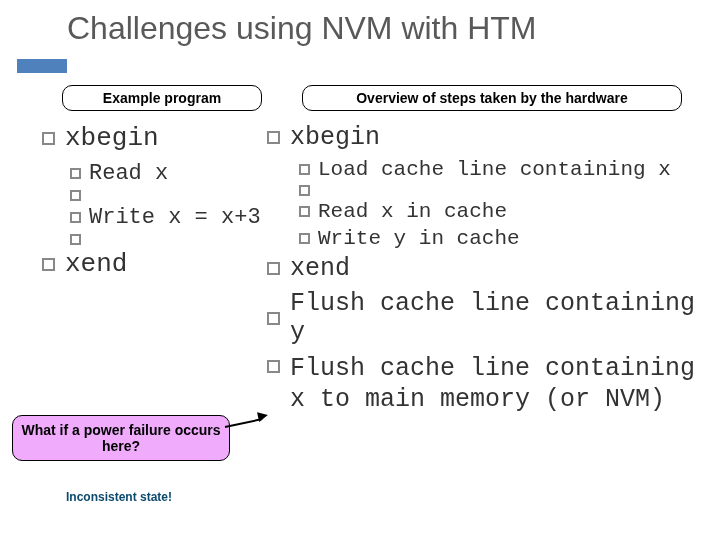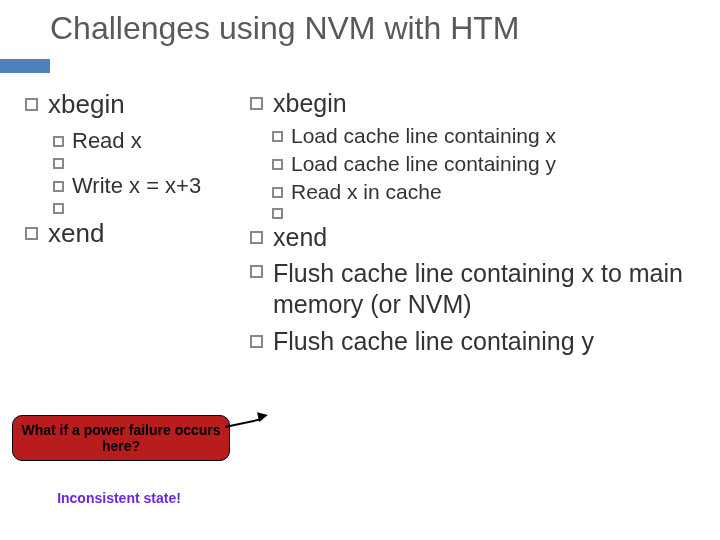--- a/index.html
+++ b/index.html
@@ -1,48 +1,52 @@
 <!DOCTYPE html>
 <html><head>
 <meta charset="utf-8">
 <style>
   * { box-sizing: border-box; margin: 0; padding: 0; }
   html, body { width: 720px; height: 540px; font-family: Arial, Helvetica, sans-serif; background: #fff; }
-  .slide { width: 720px; height: 540px; position: relative; overflow: hidden; }
+  .slide { width: 720px; height: 540px; position: relative; overflow: hidden; padding-left: 17px; }
   .title { font-size: 32px; color: #595959; padding: 10px 30px 6px 50px; font-weight: 400; }
   .accent-bar { height: 14px; background: #4f81bd; margin-top: 6px; margin-bottom: 12px; width: 50px; }
   .row-labels { display: flex; margin-bottom: 8px; }
   .label-box { border: 1.5px solid #000; border-radius: 10px; font-size: 14px; font-weight: bold; text-align: center; padding: 4px 8px; color: #000; }
   .label-left { width: 200px; margin-left: 45px; }
   .label-right { width: 380px; margin-left: 40px; }
-  .columns { display: flex; }
+  .columns { display: flex; font-family: Liberation Mono, monospace; }
   .col-left { width: 250px; padding-left: 25px; }
   .col-right { width: 445px; padding-left: 0; }
   .top-item { display: flex; align-items: center; margin: 4px 0 8px 0; }
   .top-bullet { width: 13px; height: 13px; border: 2px solid #888; margin-right: 10px; flex-shrink: 0; }
   .top-text { font-size: 26px; color: #333; }
   .sub-item { display: flex; align-items: center; margin: 4px 0 4px 28px; }
   .sub-bullet { width: 11px; height: 11px; border: 2px solid #888; margin-right: 8px; flex-shrink: 0; }
   .sub-text { font-size: 22px; color: #333; }
-  .col-right .sub-item { margin-left: 22px; }
-  .callout1 { position: absolute; left: 12px; top: 415px; width: 218px; border: 1.5px solid #000; border-radius: 10px; padding: 6px; text-align: center; font-size: 14px; font-weight: bold; background: #b91c1c; }
-  .callout2 { position: absolute; left: 32px; top: 490px; width: 174px; text-align: center; font-size: 14px; font-weight: bold; color: #6d28d9; }
+  .col-right .sub-item { margin-left: 32px; }
+  .callout1 { position: absolute; left: 12px; top: 415px; width: 218px; border: 1.5px solid #000; border-radius: 10px; padding: 6px; text-align: center; font-size: 14px; font-weight: bold; background: #f0abfc; }
+  .callout2 { position: absolute; left: 32px; top: 490px; width: 174px; text-align: center; font-size: 12px; font-weight: bold; color: #0c4a6e; }
   .arrow-line { position: absolute; left: 225px; top: 426px; width: 38px; height: 2px; background: #000; transform-origin: left center; transform: rotate(-12deg); }
   .arrow-head { position: absolute; left: 258px; top: 411px; width: 0; height: 0; border-left: 10px solid #000; border-top: 5px solid transparent; border-bottom: 5px solid transparent; transform: rotate(-12deg); }
   .right-items .top-item { margin: 4px 0 6px 0; }
   .right-items .top-text { font-size: 25px; }
   .sub-text-r { font-size: 21px; color: #333; }
 </style>
 </head>
 <body>
 
 <div class="slide">
   <div class="title">Challenges using NVM with HTM</div>
   <div class="accent-bar"></div>
 
+  <div class="row-labels">
+    <div class="label-box label-left">Example program</div>
+    <div class="label-box label-right">Overview of steps taken by the hardware</div>
+  </div>
 
   <div class="columns">
     <div class="col-left">
       <div class="top-item">
         <span class="top-bullet"></span>
         <span class="top-text">xbegin</span>
       </div>
       <div class="sub-item">
         <span class="sub-bullet"></span>
         <span class="sub-text">Read x</span>
@@ -67,40 +71,40 @@
       <div class="top-item">
         <span class="top-bullet"></span>
         <span class="top-text">xbegin</span>
       </div>
       <div class="sub-item">
         <span class="sub-bullet"></span>
         <span class="sub-text-r">Load cache line containing x</span>
       </div>
       <div class="sub-item">
         <span class="sub-bullet"></span>
-        <span class="sub-text-r">Load cache line containing y</span>
       </div>
       <div class="sub-item">
         <span class="sub-bullet"></span>
         <span class="sub-text-r">Read x in cache</span>
       </div>
       <div class="sub-item">
         <span class="sub-bullet"></span>
+        <span class="sub-text-r">Write y in cache</span>
       </div>
       <div class="top-item">
         <span class="top-bullet"></span>
         <span class="top-text">xend</span>
       </div>
+      <div class="top-item">
+        <span class="top-bullet"></span>
+        <span class="top-text">Flush cache line containing y</span>
+      </div>
       <div class="top-item" style="align-items:flex-start;">
         <span class="top-bullet" style="margin-top:7px;"></span>
         <span class="top-text" style="line-height:1.25;">Flush cache line containing x to main memory (or NVM)</span>
-      </div>
-      <div class="top-item">
-        <span class="top-bullet"></span>
-        <span class="top-text">Flush cache line containing y</span>
       </div>
     </div>
   </div>
 
   <div class="callout1">What if a power failure occurs here?</div>
   <div class="arrow-line"></div>
   <div class="arrow-head"></div>
   <div class="callout2">Inconsistent state!</div>
 </div>
 

